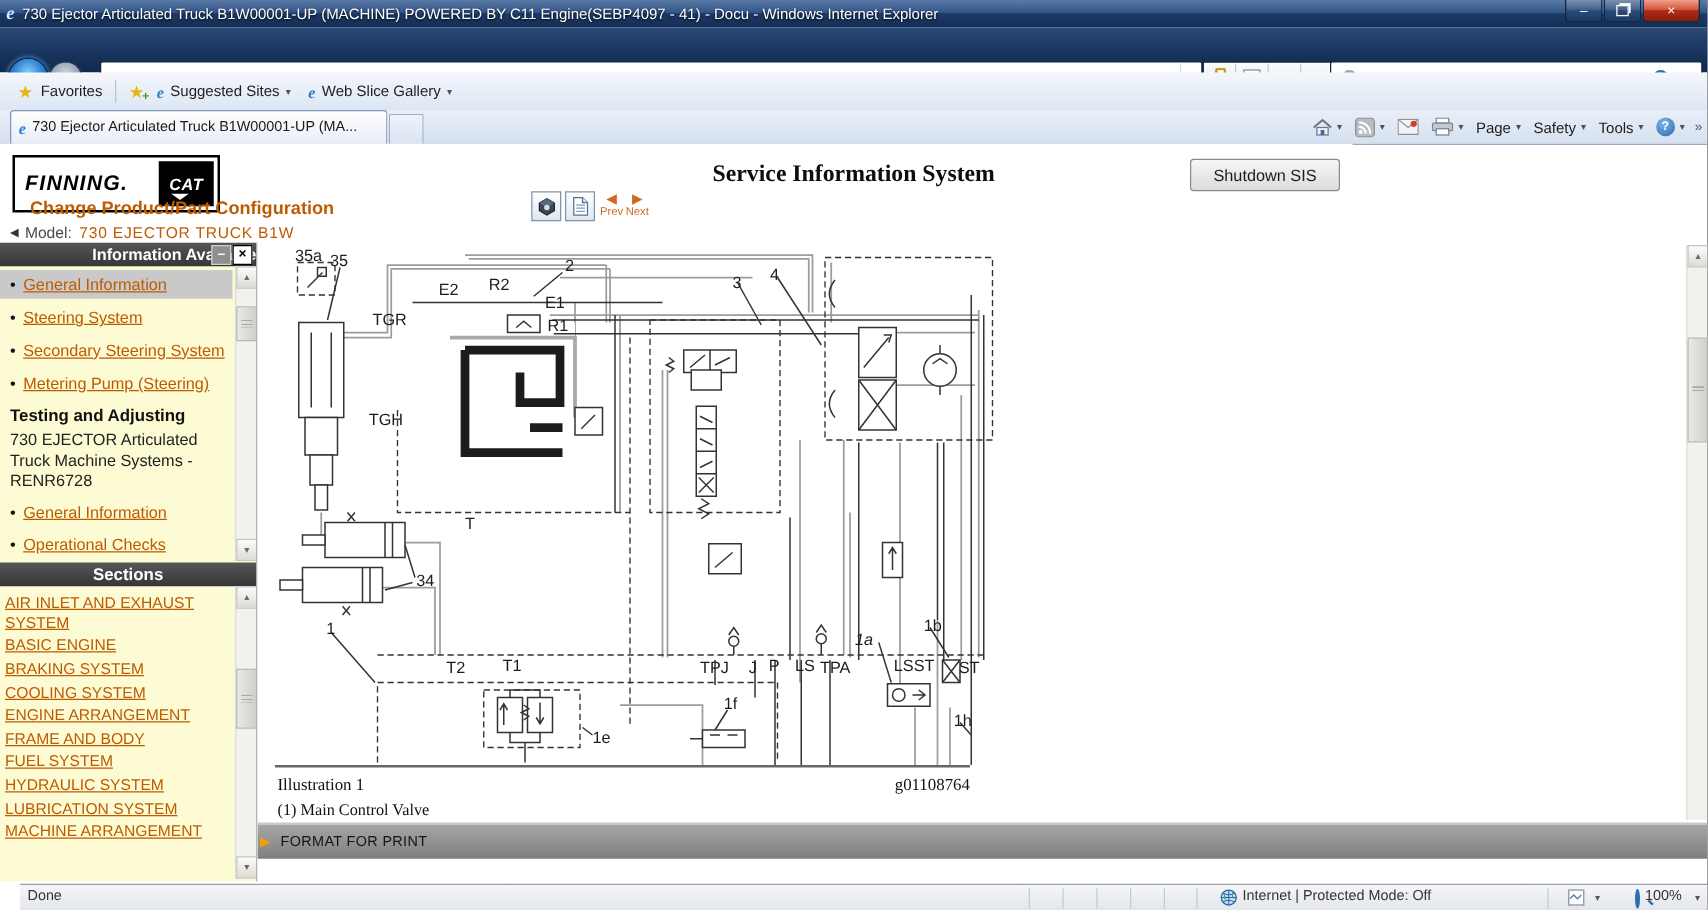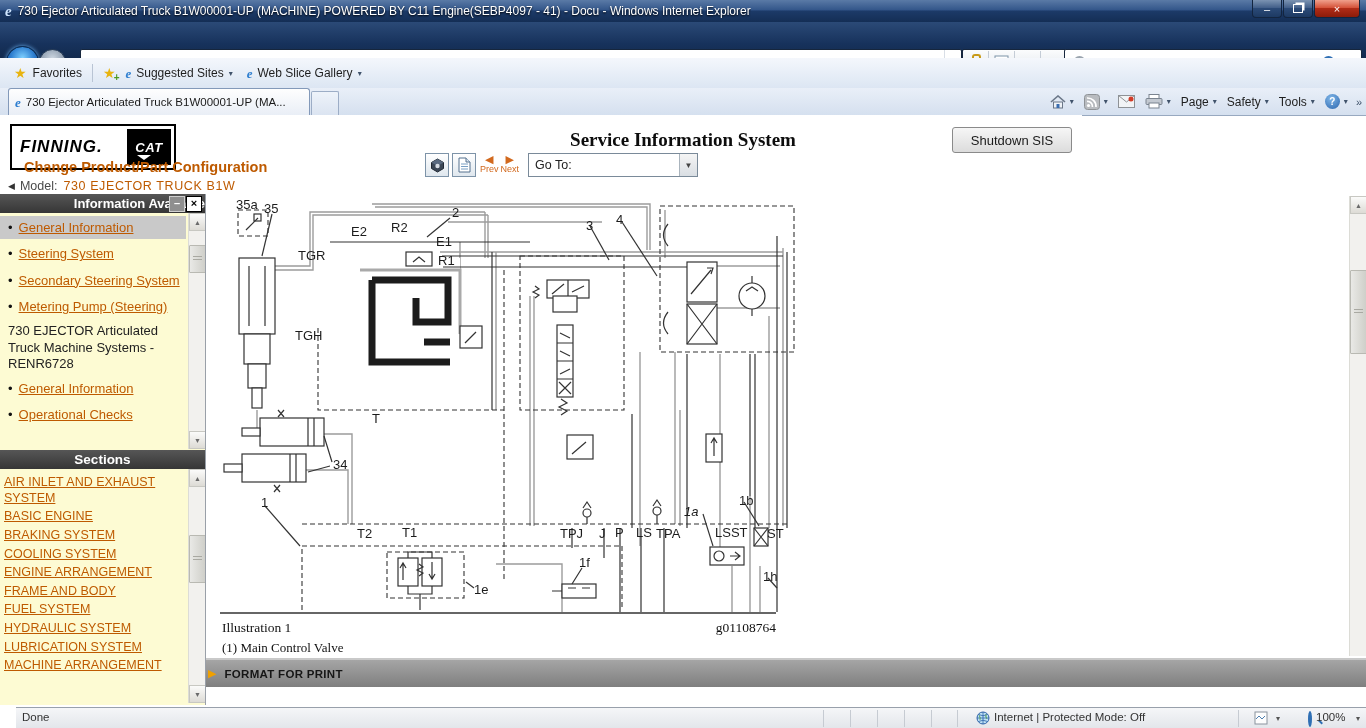--- a/index.html
+++ b/index.html
@@ -164,21 +164,21 @@
   .dlabel{position:absolute;font-size:13px;color:#1c1c1c;white-space:nowrap;background:rgba(255,255,255,.0);}
   .drule{position:absolute;left:14px;top:418px;width:556px;height:2px;background:#666;}
   .cap1{position:absolute;left:16px;top:426px;width:554px;font-family:"Liberation Serif",serif;
     font-size:13.5px;color:#111;}
   .cap1 .figid{float:right;}
   .cap2{position:absolute;left:16px;top:446px;font-family:"Liberation Serif",serif;font-size:13px;color:#111;}
   .fmtbar{position:absolute;left:0;top:464px;width:1160px;height:27px;
     background:linear-gradient(#a5a5a5,#7f7f7f);border-top:2px solid #c9c9c9;
     display:flex;align-items:center;}
   .fmtbar .tri{color:#f0a000;font-size:11px;margin:0 8px 0 2px;}
-  .fmtbar .txt{font-size:11.5px;font-weight:bold;color:#161616;letter-spacing:.3px;}
+  .fmtbar .txt{font-size:11.5px;font-weight:normal;color:#161616;letter-spacing:.3px;}
   .mainsb{right:0;top:2px;height:460px;}
 
   
   .statusbar{position:absolute;left:16px;top:707px;width:1366px;height:21px;
     background:linear-gradient(#f5f6f8,#e2e5ea);border-top:1px solid #98a0ab;
     font-size:11.5px;color:#333;}
   .st-done{position:absolute;left:6px;top:3px;}
   .st-div{position:absolute;top:2px;width:1px;height:17px;background:#c6cbd2;}
   .st-zone{position:absolute;left:978px;top:3px;}
   .st-zoom{position:absolute;left:1300px;top:3px;}
@@ -355,24 +355,20 @@
           </svg>
       </div>
       <div class="pn">
         <span class="tri">◀</span>
         <span class="lbl">Prev</span>
       </div>
       <div class="pn">
         <span class="tri">▶</span>
         <span class="lbl">Next</span>
       </div>
-      <div class="goto">
-        <span>Go To:</span>
-        <span class="btn">▼</span>
-      </div>
     </div>
     <div class="head-sep"></div>
   </div>
 
   <div class="sidebar">
     <div class="panelhead">
       <span>Information Available</span>
       <div class="ph-btn ph-min">–</div>
       <div class="ph-btn ph-cls">×</div>
     </div>
@@ -382,20 +378,21 @@
       </div>
       <div class="nav-item">
         <span class="bullet">•</span><a class="olink">Steering System</a>
       </div>
       <div class="nav-item">
         <span class="bullet">•</span><a class="olink">Secondary Steering System</a>
       </div>
       <div class="nav-item">
         <span class="bullet">•</span><a class="olink">Metering Pump (Steering)</a>
       </div>
+      <div class="grp-head">Testing and Adjusting</div>
       <div class="grp-text">730 EJECTOR Articulated Truck Machine Systems - RENR6728</div>
       <div class="nav-item">
         <span class="bullet">•</span><a class="olink">General Information</a>
       </div>
       <div class="nav-item">
         <span class="bullet">•</span><a class="olink">Operational Checks</a>
       </div>
       <div class="sb" style="right:0;top:0;height:236px;">
         <div class="sb-btn" style="top:0;">▲</div>
         <div class="sb-thumb" style="top:32px;height:26px;">

